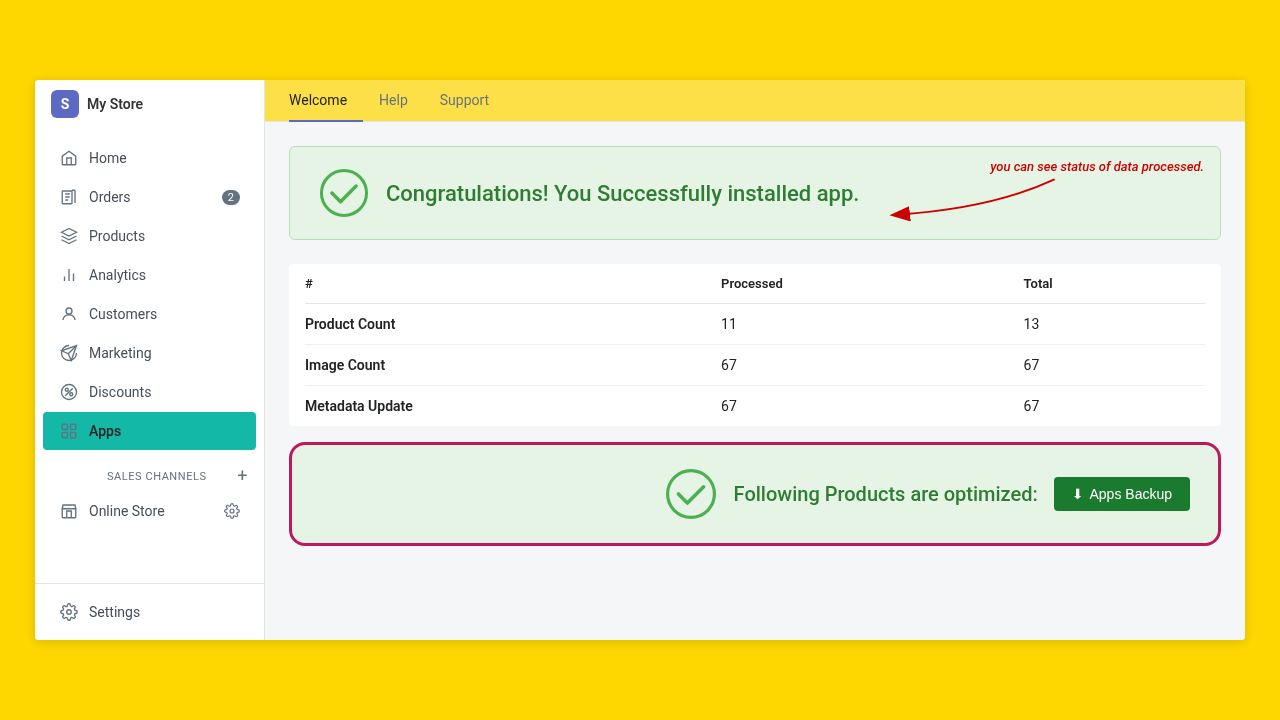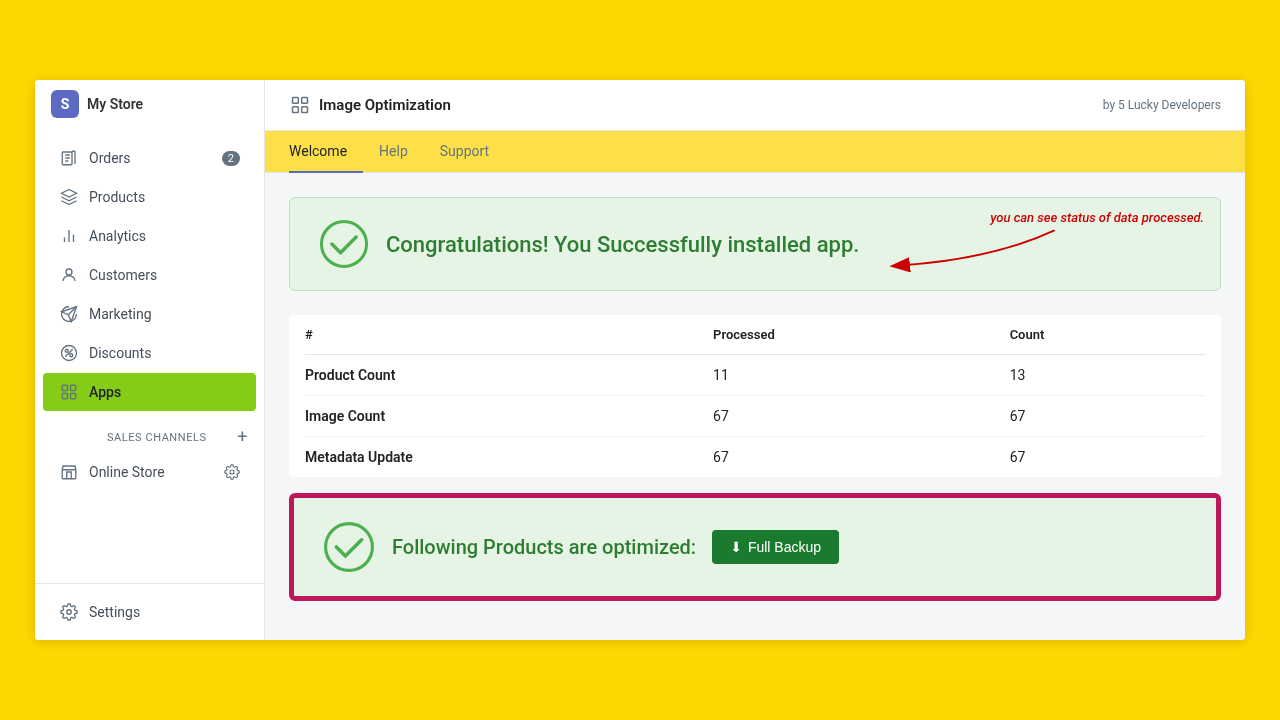--- a/index.html
+++ b/index.html
@@ -55,21 +55,21 @@
       gap: 10px;
       padding: 9px 16px;
       color: #454f5b;
       font-size: 14px;
       cursor: pointer;
       border-radius: 4px;
       margin: 1px 8px;
       position: relative;
     }
     .nav-item.active {
-      background: #84cc16;
+      background: #14b8a6;
       font-weight: 500;
       color: #202223;
     }
     .nav-item .nav-icon {
       width: 20px;
       height: 20px;
       display: flex;
       align-items: center;
       justify-content: center;
       color: #637381;
@@ -224,28 +224,28 @@
     }
     .data-table tr:last-child td {
       border-bottom: none;
     }
     .data-table th:first-child, .data-table td:first-child {
       padding-left: 0;
     }
     
     .bottom-banner {
       background: #e6f4e6;
-      border: 5px solid #be185d;
-      border-radius: 6px;
+      border: 3px solid #be185d;
+      border-radius: 16px;
       padding: 22px 28px;
       display: flex;
       align-items: center;
       gap: 16px;
       margin-top: 0;
-      justify-content: flex-start;
+      justify-content: flex-end;
     }
     .bottom-banner-text {
       font-size: 20px;
       font-weight: 500;
       color: #2e7d32;
     }
     .backup-btn {
       background: #1a7a2e;
       color: white;
       border: none;
@@ -272,20 +272,29 @@
 <div class="window">
 
   <div class="sidebar">
     <div class="sidebar-logo">
       <div class="sidebar-logo-icon">S</div>
       <span class="sidebar-logo-text">My Store</span>
     </div>
 
     <nav>
 
+      <div class="nav-item">
+        <span class="nav-icon">
+          <svg class="nav-svg" viewBox="0 0 24 24">
+              <path d="M3 9.5L12 3l9 6.5V20a1 1 0 01-1 1H4a1 1 0 01-1-1V9.5z"></path>
+              <path d="M9 21V12h6v9"></path>
+            </svg>
+        </span>
+        <span>Home</span>
+      </div>
 
       <div class="nav-item">
         <span class="nav-icon">
           <svg class="nav-svg" viewBox="0 0 24 24">
               <rect x="3" y="4" width="13" height="17" rx="1"></rect>
               <path d="M7 8h6M7 12h6M7 16h4"></path>
               <path d="M16 3h3a1 1 0 011 1v16"></path>
             </svg>
         </span>
         <span>Orders</span>
@@ -390,34 +399,20 @@
               <path d="M19.4 15a1.65 1.65 0 00.33 1.82l.06.06a2 2 0 010 2.83 2 2 0 01-2.83 0l-.06-.06a1.65 1.65 0 00-1.82-.33 1.65 1.65 0 00-1 1.51V21a2 2 0 01-4 0v-.09A1.65 1.65 0 009 19.4a1.65 1.65 0 00-1.82.33l-.06.06a2 2 0 01-2.83-2.83l.06-.06A1.65 1.65 0 004.68 15a1.65 1.65 0 00-1.51-1H3a2 2 0 010-4h.09A1.65 1.65 0 004.6 9a1.65 1.65 0 00-.33-1.82l-.06-.06a2 2 0 012.83-2.83l.06.06A1.65 1.65 0 009 4.68a1.65 1.65 0 001-1.51V3a2 2 0 014 0v.09a1.65 1.65 0 001 1.51 1.65 1.65 0 001.82-.33l.06-.06a2 2 0 012.83 2.83l-.06.06A1.65 1.65 0 0019.4 9a1.65 1.65 0 001.51 1H21a2 2 0 010 4h-.09a1.65 1.65 0 00-1.51 1z"></path>
             </svg>
         </span>
         <span>Settings</span>
       </div>
     </div>
   </div>
 
   <div class="main">
 
-    <div class="app-header">
-      <div class="app-header-left">
-        <span class="app-header-icon">
-          <svg width="20" height="20" fill="none" stroke="#637381" stroke-width="1.8" viewBox="0 0 24 24">
-              <rect x="3" y="3" width="7" height="7" rx="1"></rect>
-              <rect x="14" y="3" width="7" height="7" rx="1"></rect>
-              <rect x="3" y="14" width="7" height="7" rx="1"></rect>
-              <rect x="14" y="14" width="7" height="7" rx="1"></rect>
-            </svg>
-        </span>
-        <span class="app-header-title">Image Optimization</span>
-      </div>
-      <span class="app-header-author">by 5 Lucky Developers</span>
-    </div>
 
     <div class="app-tabs">
       <div class="tab active">Welcome</div>
       <div class="tab">Help</div>
       <div class="tab">Support</div>
     </div>
 
     <div class="content-area">
 
       <div class="success-banner">
@@ -437,21 +432,21 @@
           <path d="M 740 42 Q 680 80 590 88" stroke="#cc0000" stroke-width="2.5" fill="none" marker-end="url(#arrowhead)"></path>
         </svg>
       </div>
 
       <div class="table-section">
         <table class="data-table">
           <thead>
             <tr>
               <th>#</th>
               <th>Processed</th>
-              <th>Count</th>
+              <th>Total</th>
             </tr>
           </thead>
           <tbody>
             <tr>
               <td style="font-weight:600;">Product Count</td>
               <td>11</td>
               <td>13</td>
             </tr>
             <tr>
               <td style="font-weight:600;">Image Count</td>
@@ -468,18 +463,18 @@
       </div>
 
       <div class="bottom-banner">
         <svg width="54" height="54" viewBox="0 0 60 60" fill="none" xmlns="http://www.w3.org/2000/svg">
           <circle cx="30" cy="30" r="26" stroke="#4caf50" stroke-width="3.5" fill="none"></circle>
           <path d="M16 30l10 10 18-18" stroke="#4caf50" stroke-width="4" stroke-linecap="round" stroke-linejoin="round"></path>
         </svg>
         <span class="bottom-banner-text">Following Products are optimized:</span>
         <button class="backup-btn">
           <span>⬇</span>
-          <span>Full Backup</span>
+          <span>Apps Backup</span>
         </button>
       </div>
     </div>
   </div>
 </div>
 
 </body></html>

